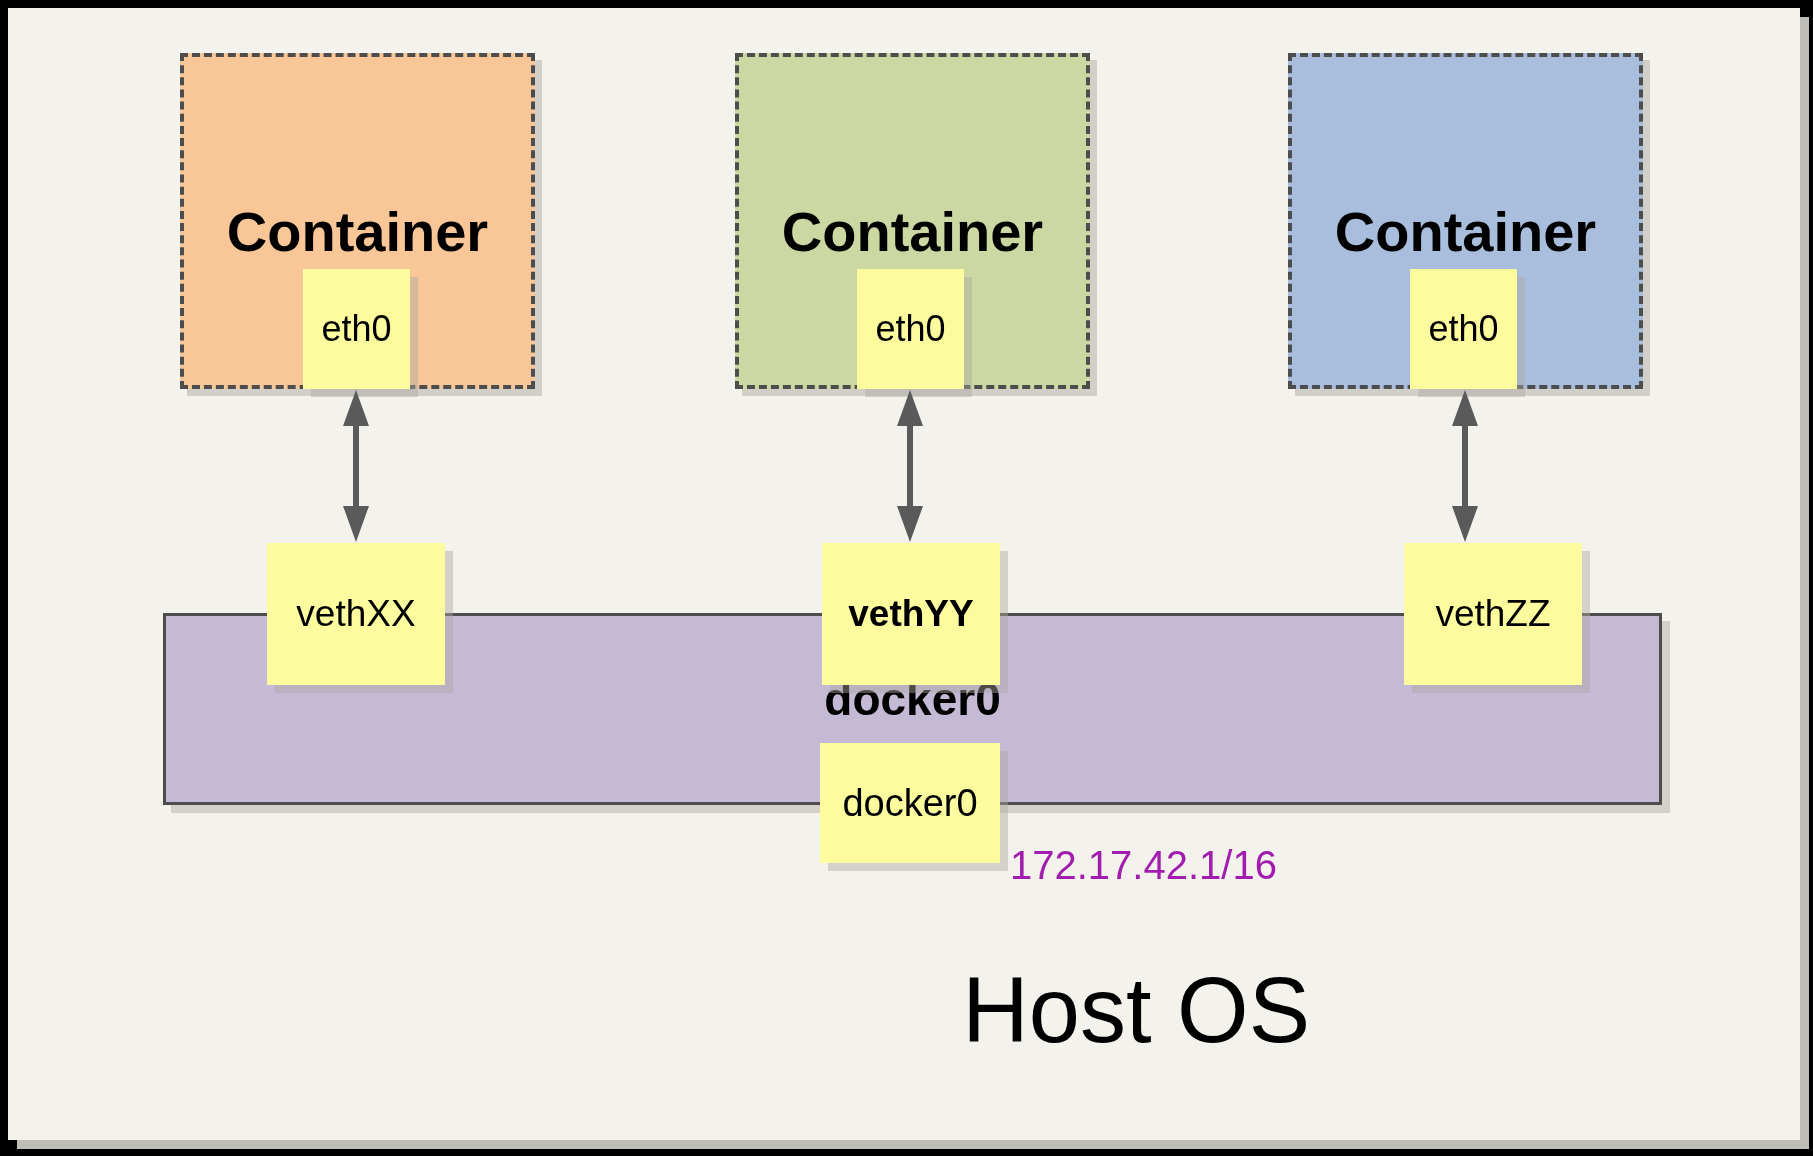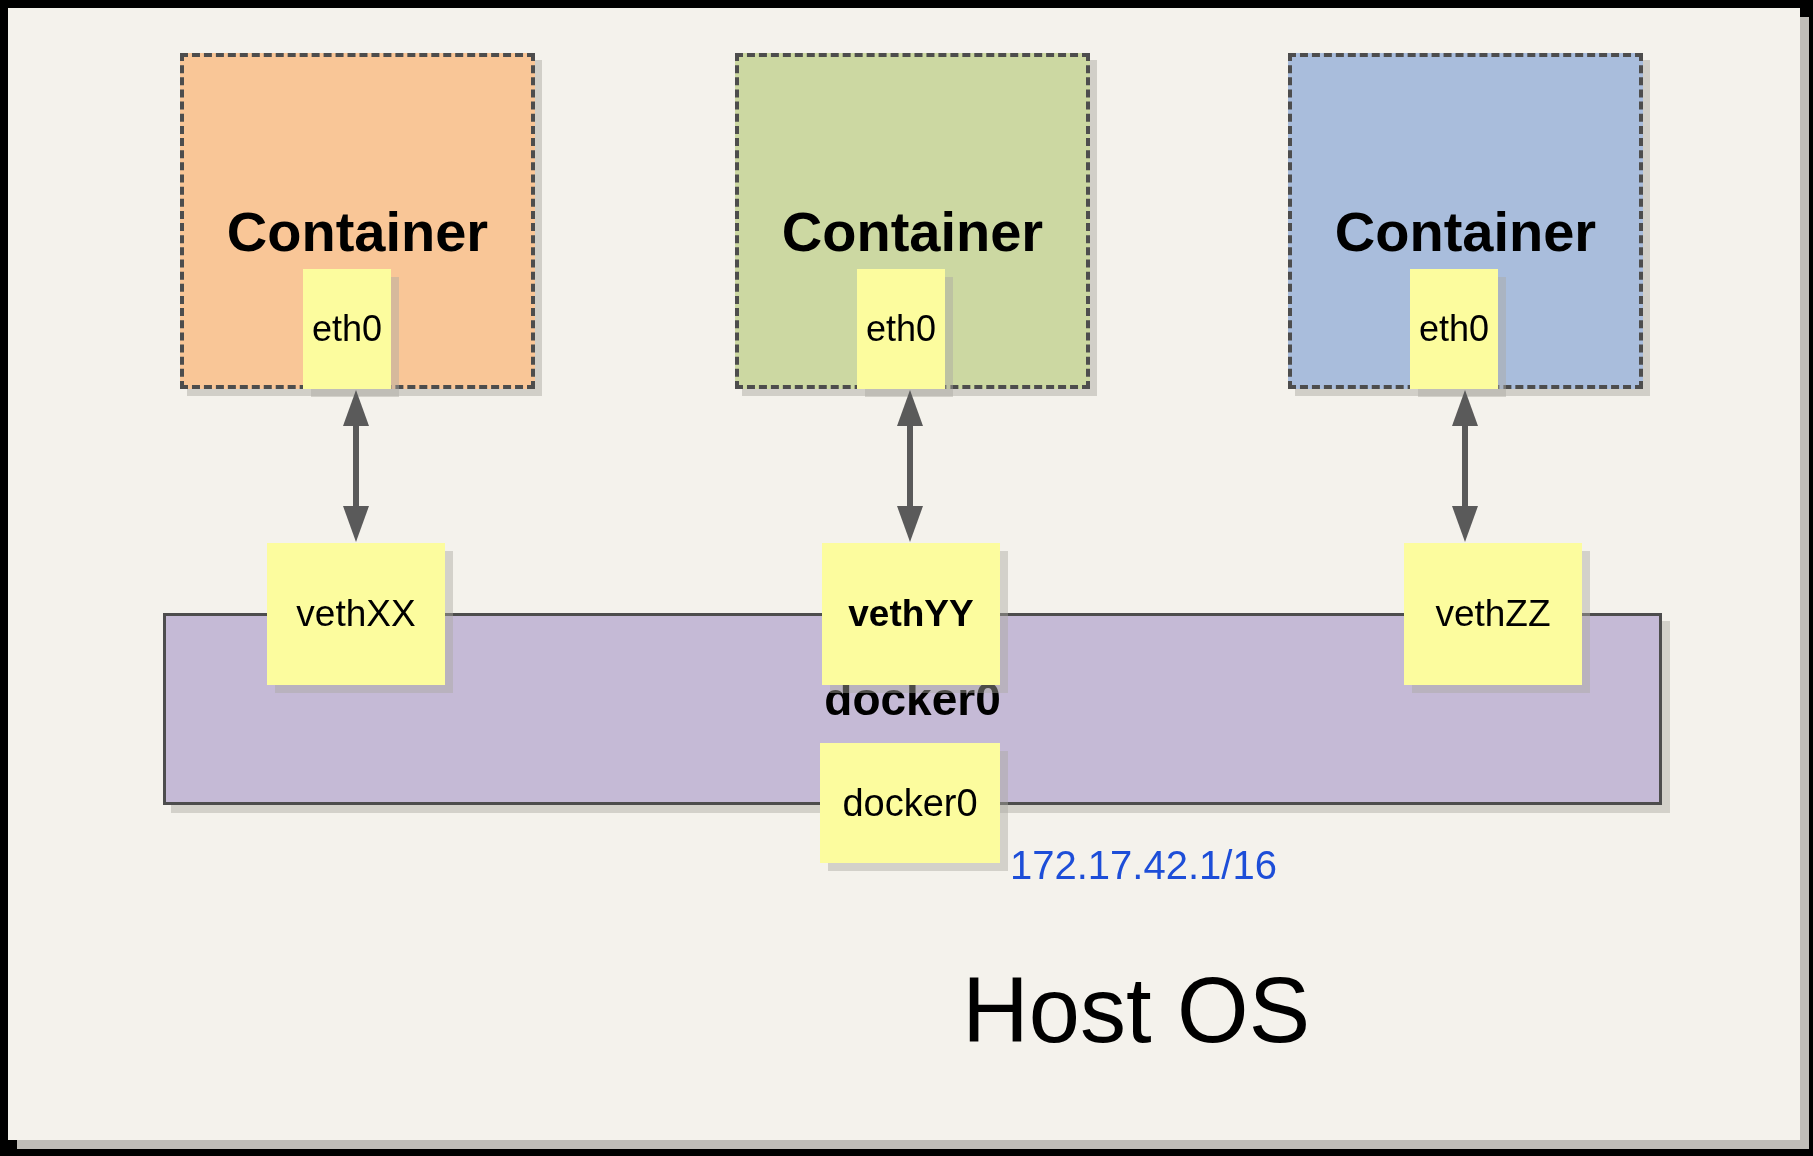--- a/index.html
+++ b/index.html
@@ -27,40 +27,40 @@
     text-align:center;
     font-weight:bold; font-size:56px; color:#000;
   }
   .note {
     position:absolute;
     background:#FCFC9E;
     box-shadow:8px 8px 0 rgba(170,168,162,0.45);
     display:flex; align-items:center; justify-content:center;
     font-size:37px; color:#000;
   }
-  .eth-note { width:88px; height:120px; font-size:36px; }
+  .eth-note { width:107px; height:120px; font-size:36px; }
   .veth-note { width:178px; height:142px; top:535px; }
   .arrow { position:absolute; width:36px; height:152px; }
   #docker-bar {
     position:absolute; left:155px; top:605px;
     width:1499px; height:192px;
     background:#C5BAD6;
     border:3px solid #4D4D4D;
     box-sizing:border-box;
     box-shadow:8px 8px 0 rgba(170,168,162,0.45);
   }
   #docker-bar-label {
     position:absolute; top:56px; left:0; width:100%;
     text-align:center;
     font-weight:bold; font-size:46px; color:#000;
   }
   #docker-if-note { left:812px; top:735px; width:180px; height:120px; font-size:38px; }
   #bridge-ip {
     position:absolute; left:1002px; top:835px;
-    font-size:40px; color:#1d4ed8;
+    font-size:40px; color:#a21caf;
   }
   #host-label {
     position:absolute; left:502px; top:950px; width:800px;
     text-align:right;
     font-size:92px; color:#000;
   }
 </style>
 </head>
 <body>
 

